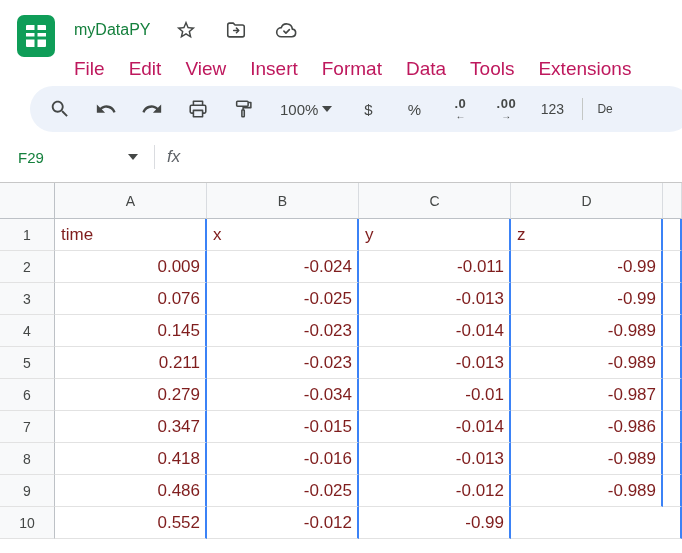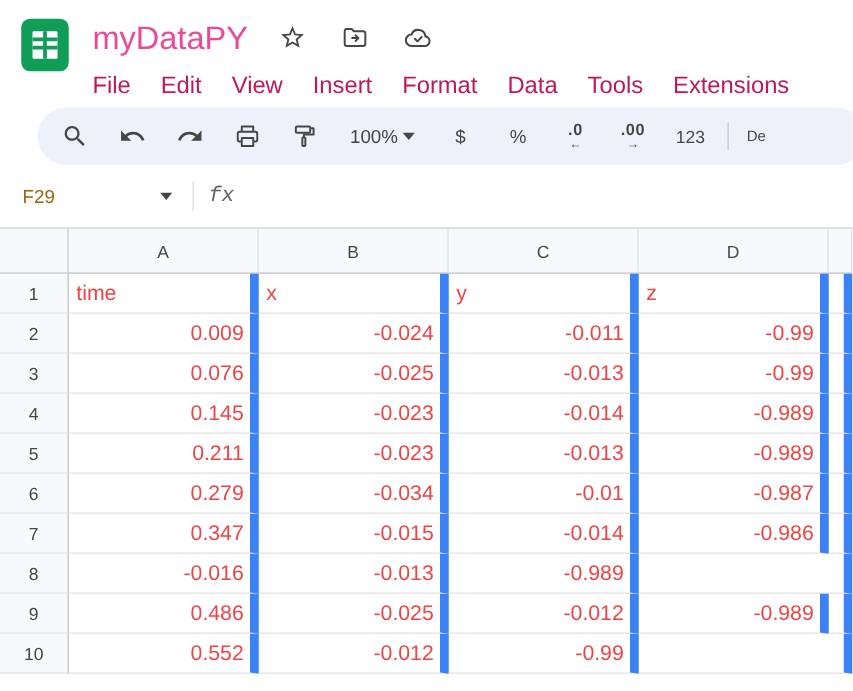--- a/index.html
+++ b/index.html
@@ -6,52 +6,52 @@
   body{
     width:682px;height:553px;overflow:hidden;background:#fff;
     font-family:"Liberation Sans",sans-serif;color:#1f1f1f;
     position:relative;
   }
   
   .app-header{display:flex;align-items:flex-start;padding:10px 0 0 14px;height:84px;box-sizing:border-box}
   .logo{width:44px;height:44px;margin-top:4px;flex:none}
   .header-text{margin-left:16px;min-width:0}
   .title-row{display:flex;align-items:center;height:40px}
-  .doc-title{font-size:26px;color:#ec4899;white-space:nowrap}
+  .doc-title{font-size:16px;color:#15803d;white-space:nowrap}
   .title-icon{display:flex;align-items:center;justify-content:center;width:28px;height:28px;margin-left:22px;flex:none}
   .menu-row{display:flex;height:38px;align-items:center;margin-left:-12px;white-space:nowrap}
   .menu-item{padding:0 12px;font-size:19px;color:#be185d;cursor:default}
   
   .toolbar{
     margin:2px -10px 0 30px;height:46px;background:#edf2fa;border-radius:23px;
     display:flex;align-items:center;padding:0 8px;gap:2px;overflow:hidden;white-space:nowrap;
   }
   .tb-btn{width:44px;height:40px;display:flex;align-items:center;justify-content:center;color:#444746;flex:none;border-radius:20px}
   .tb-text{font-size:15px;color:#444746}
   .zoom-ctrl{display:flex;align-items:center;gap:4px;padding:0 12px;height:40px;color:#444746;font-size:15px}
   .num-stack{display:flex;flex-direction:column;align-items:center;line-height:1;color:#444746}
   .num-stack .digits{font-size:13px;font-weight:600;letter-spacing:.5px}
   .num-stack .arr{font-size:10px;margin-top:1px}
   .tb-sep{width:1px;height:22px;background:#c4c7c5;margin:0 6px;flex:none}
   .font-partial{font-size:12px;color:#444746;margin-left:6px}
   
   .formula-bar{height:50px;display:flex;align-items:center;padding-left:12px;box-sizing:border-box}
-  .name-box{display:flex;align-items:center;justify-content:space-between;width:120px;padding:0 8px 0 6px;font-size:15px;color:#a16207;height:30px}
+  .name-box{display:flex;align-items:center;justify-content:space-between;width:120px;padding:0 8px 0 6px;font-size:15px;color:#15803d;height:30px}
   .fb-sep{width:1px;height:24px;background:#dadce0;margin:0 12px 0 8px}
-  .fx{font-style:italic;color:#5f6368;font-size:17px;font-family:Liberation Mono, monospace}
+  .fx{font-style:italic;color:#5f6368;font-size:17px;font-family:Liberation Sans, sans-serif}
   
   .grid{border-top:1px solid #c7c7c7}
   .grid-row{display:flex;height:32px}
   .grid-row.hdr{height:36px}
   .w-rh{width:55px;flex:none}
   .w-col{width:152px;flex:none}
   .w-e{flex:1;min-width:0}
   .cell{
-    box-sizing:border-box;border-right:7px solid #3b82f6;border-bottom:1px solid #e2e2e2;
-    font-size:17px;color:#ef4444;display:flex;align-items:center;justify-content:flex-end;
+    box-sizing:border-box;border-right:2px solid #3b82f6;border-bottom:1px solid #e2e2e2;
+    font-size:17px;color:#7f1d1d;display:flex;align-items:center;justify-content:flex-end;
     padding:0 5px;overflow:hidden;white-space:nowrap;
   }
   .cell.left{justify-content:flex-start;padding-left:6px}
   .ch{background:#f8f9fa;border-right:1px solid #d9dce0;border-bottom:1px solid #bdc1c6;
       font-size:14px;color:#444746;display:flex;align-items:center;justify-content:center;box-sizing:border-box}
   .rh{background:#f8f9fa;border-right:1px solid #bdc1c6;border-bottom:1px solid #e2e2e2;
       font-size:14px;color:#444746;display:flex;align-items:center;justify-content:center;box-sizing:border-box}
   .corner{background:#f8f9fa;border-right:1px solid #bdc1c6;border-bottom:1px solid #bdc1c6;box-sizing:border-box}
   svg{display:block}
 </style>
@@ -241,20 +241,21 @@
     <div class="rh w-rh">7</div>
     <div class="cell w-col">0.347</div>
     <div class="cell w-col">-0.015</div>
     <div class="cell w-col">-0.014</div>
     <div class="cell w-col">-0.986</div>
     <div class="cell w-e"></div>
   </div>
 
   <div class="grid-row">
     <div class="rh w-rh">8</div>
+    <div class="cell w-col">0.418</div>
     <div class="cell w-col">-0.016</div>
     <div class="cell w-col">-0.013</div>
     <div class="cell w-col">-0.989</div>
     <div class="cell w-e"></div>
   </div>
 
   <div class="grid-row">
     <div class="rh w-rh">9</div>
     <div class="cell w-col">0.486</div>
     <div class="cell w-col">-0.025</div>

